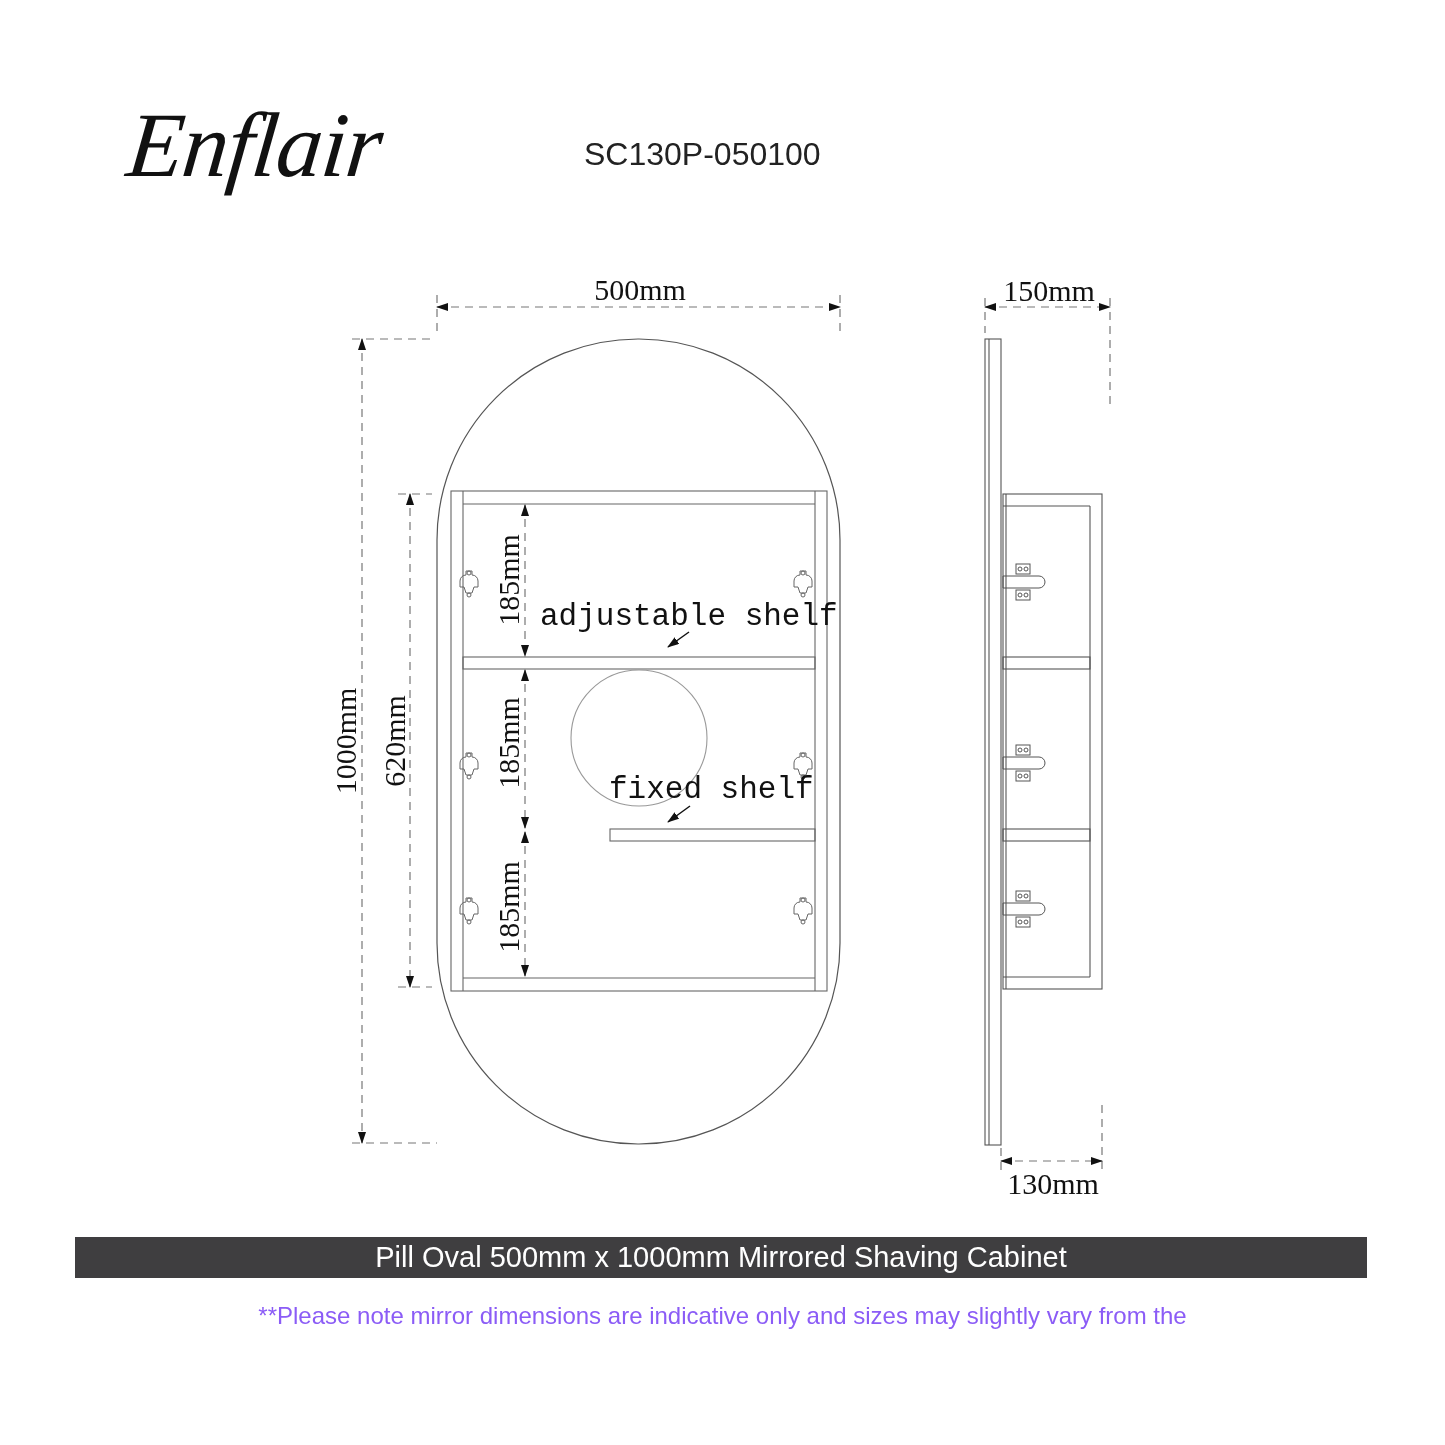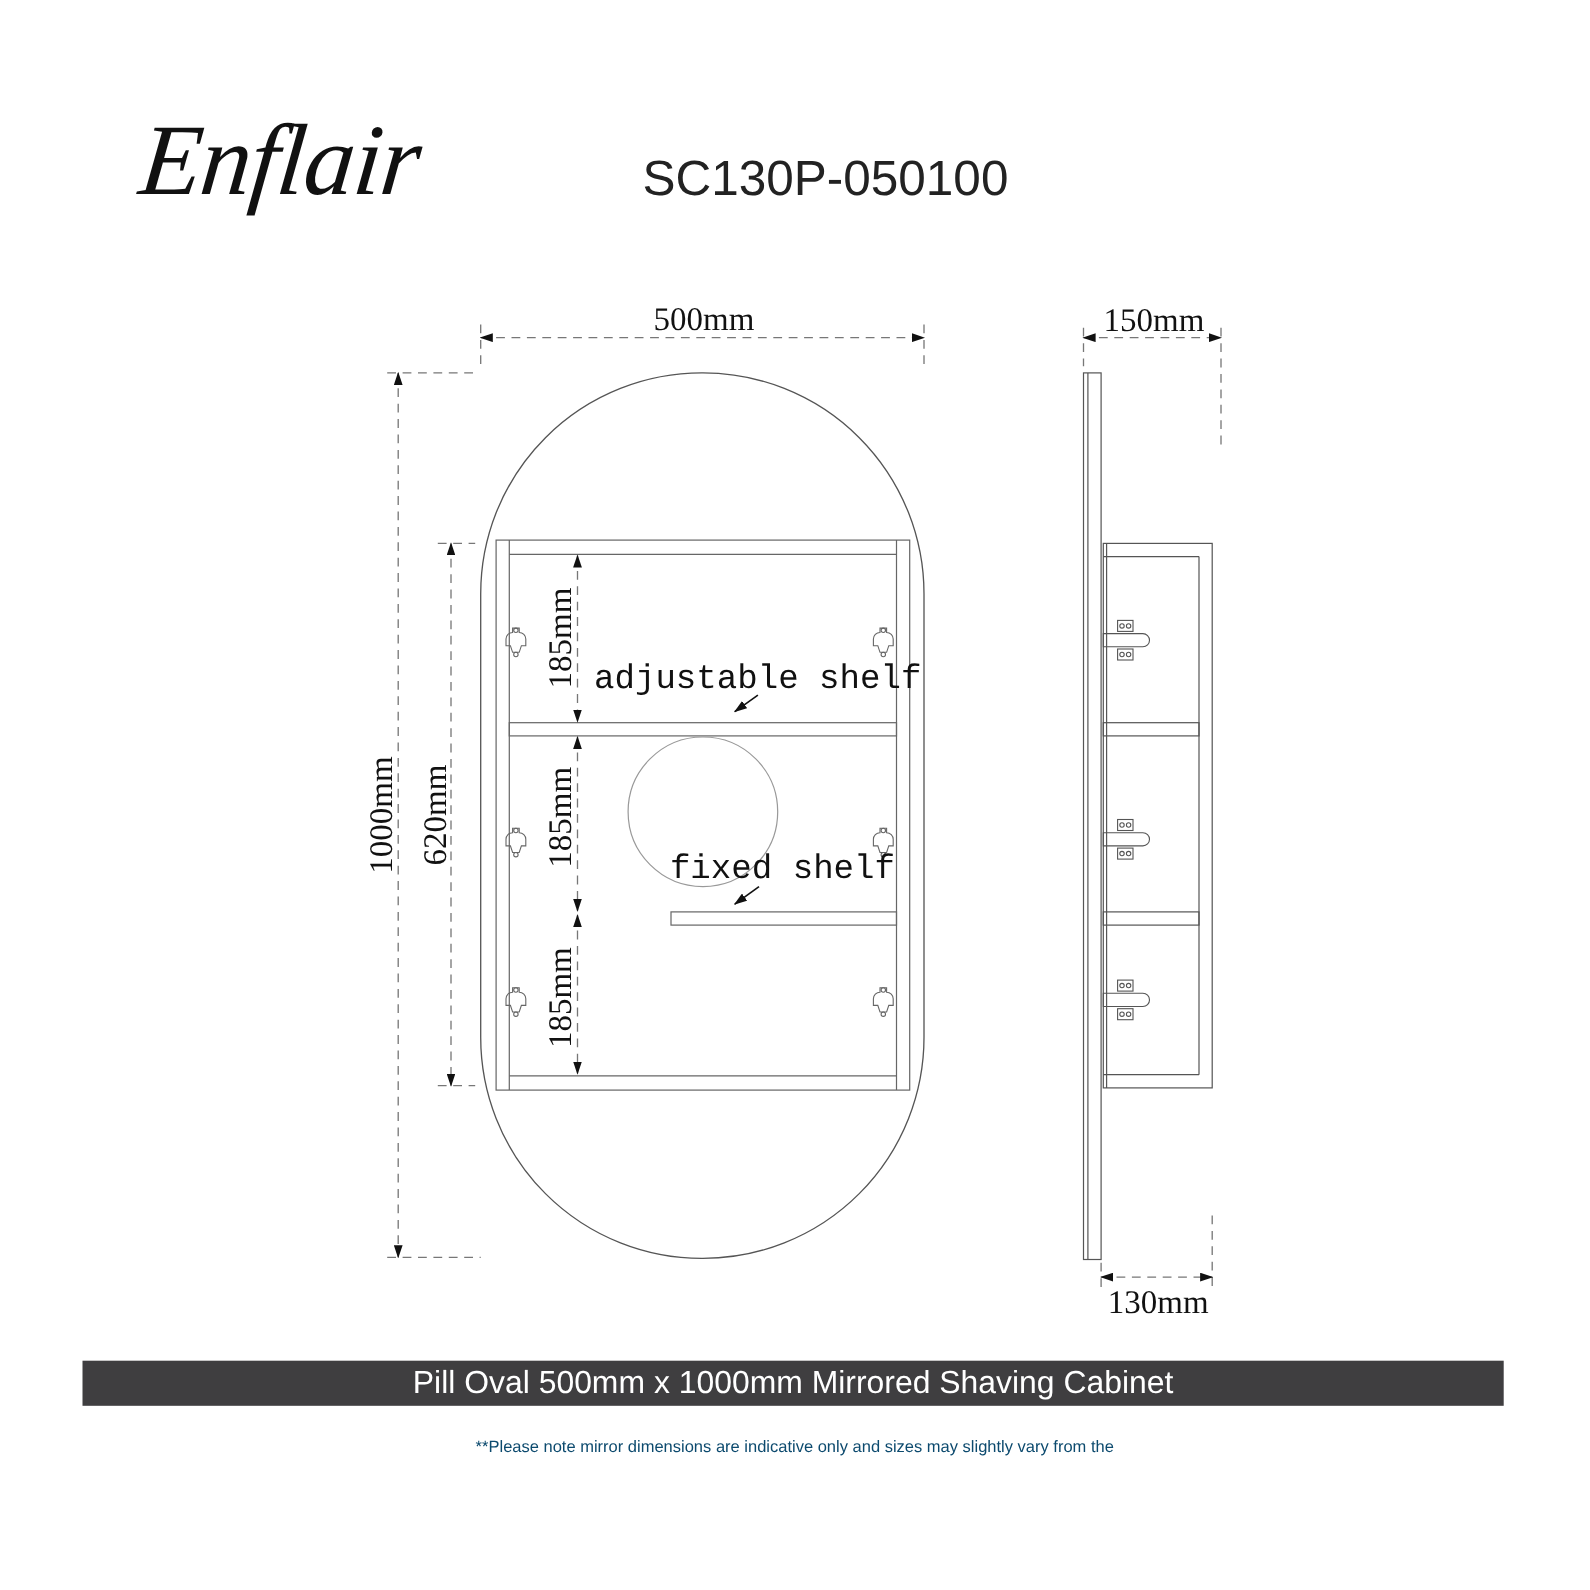--- a/index.html
+++ b/index.html
@@ -1,23 +1,23 @@
 <!DOCTYPE html>
 <html><head>
 <meta charset="utf-8">
 <style>
   html, body { margin: 0; padding: 0; background: #ffffff; }
   body { width: 1445px; height: 1445px; position: relative; overflow: hidden; font-family: "Liberation Sans", sans-serif; }
   .brand { position: absolute; left: 128px; top: 92px; font-family: "Liberation Serif", serif; font-style: italic; font-size: 92px; color: #111; letter-spacing: -1px; transform: skewX(-6deg); }
-  .model { position: absolute; left: 584px; top: 136px; font-family: "Liberation Sans", sans-serif; font-size: 45px; color: #222; letter-spacing: 0px; }
+  .model { position: absolute; left: 584px; top: 136px; font-family: "Liberation Sans", sans-serif; font-size: 32px; color: #222; letter-spacing: 0px; }
   svg.drawing { position: absolute; left: 0; top: 0; }
   .dim { font-family: "Liberation Serif", serif; font-size: 30px; fill: #111; }
   .lbl { font-family: "Liberation Mono", monospace; font-size: 31px; fill: #111; }
   .banner { position: absolute; left: 75px; top: 1237px; width: 1292px; height: 41px; background: #3f3e40; color: #fff; font-size: 29px; text-align: center; line-height: 41px; }
-  .note { position: absolute; left: 200px; top: 1300px; width: 1045px; text-align: center; font-size: 15px; color: #0c4a6e; line-height: 32px; }
+  .note { position: absolute; left: 200px; top: 1300px; width: 1045px; text-align: center; font-size: 24px; color: #8b5cf6; line-height: 32px; }
 </style>
 </head>
 <body>
 
 <div class="brand">Enflair</div>
 <div class="model">SC130P-050100</div>
 
 <svg class="drawing" width="1445" height="1445" viewBox="0 0 1445 1445">
   <defs>
     <marker id="arr" markerWidth="12" markerHeight="8" refX="11" refY="4" orient="auto" markerUnits="userSpaceOnUse">

